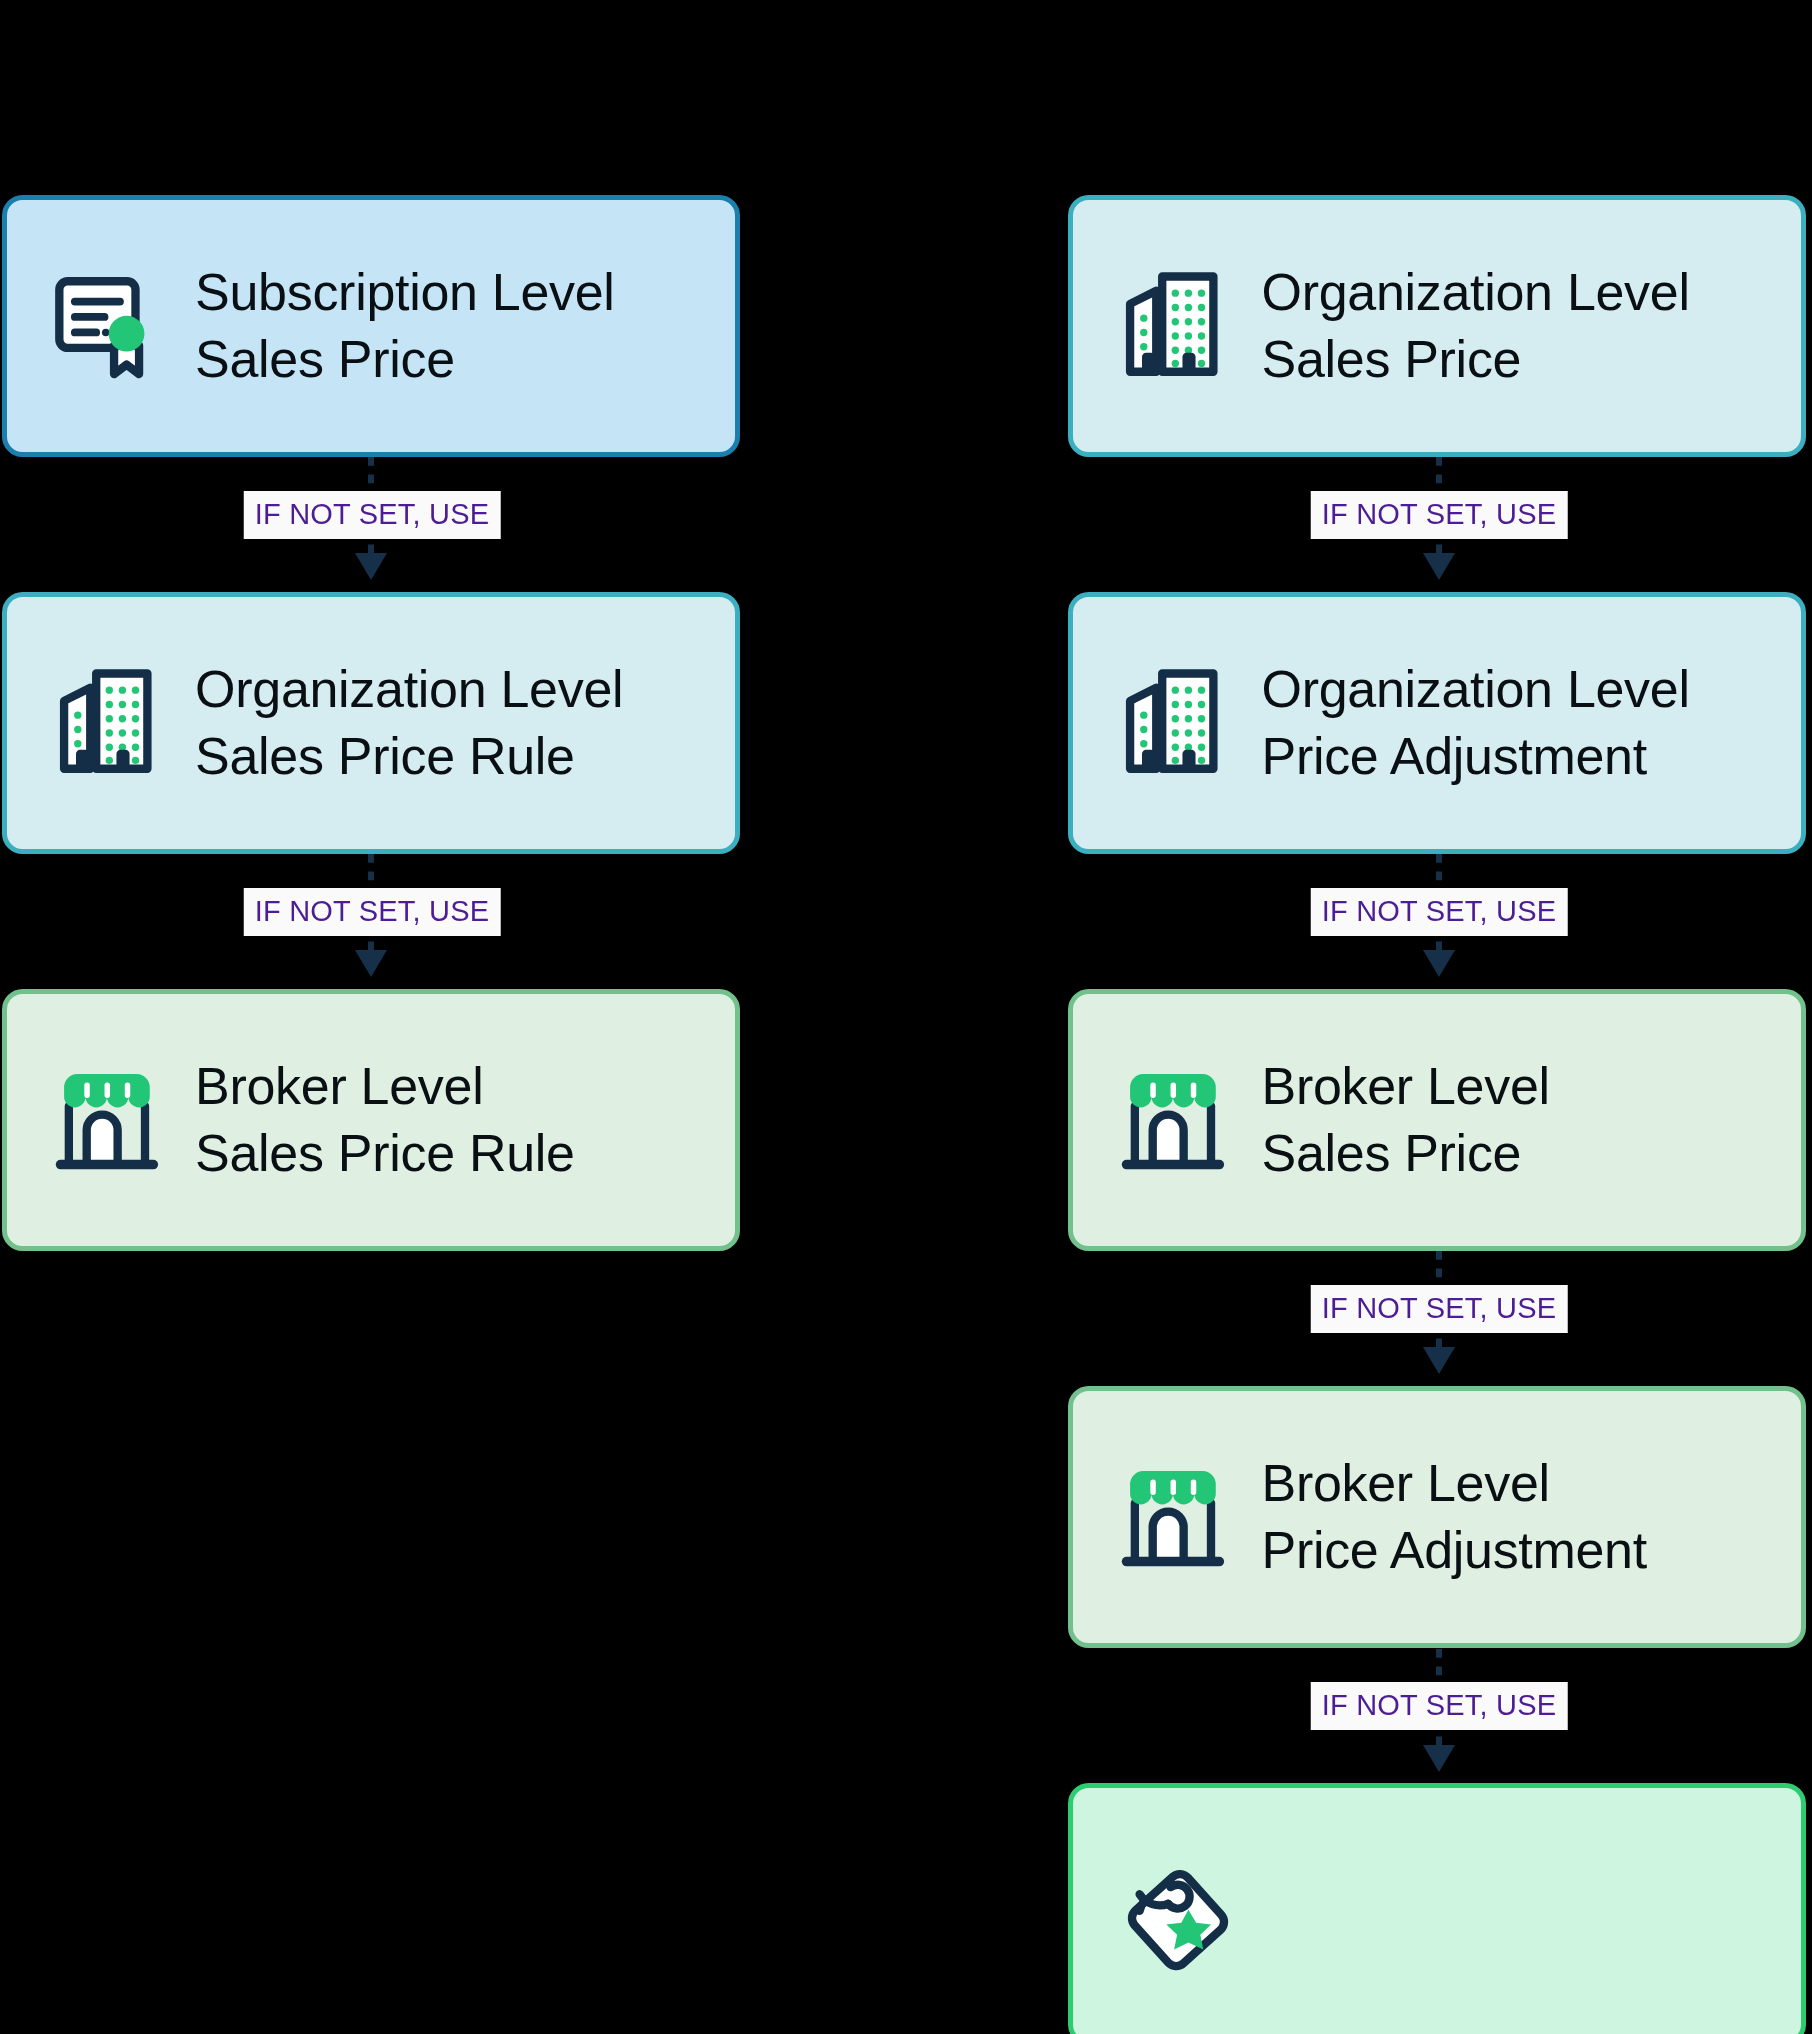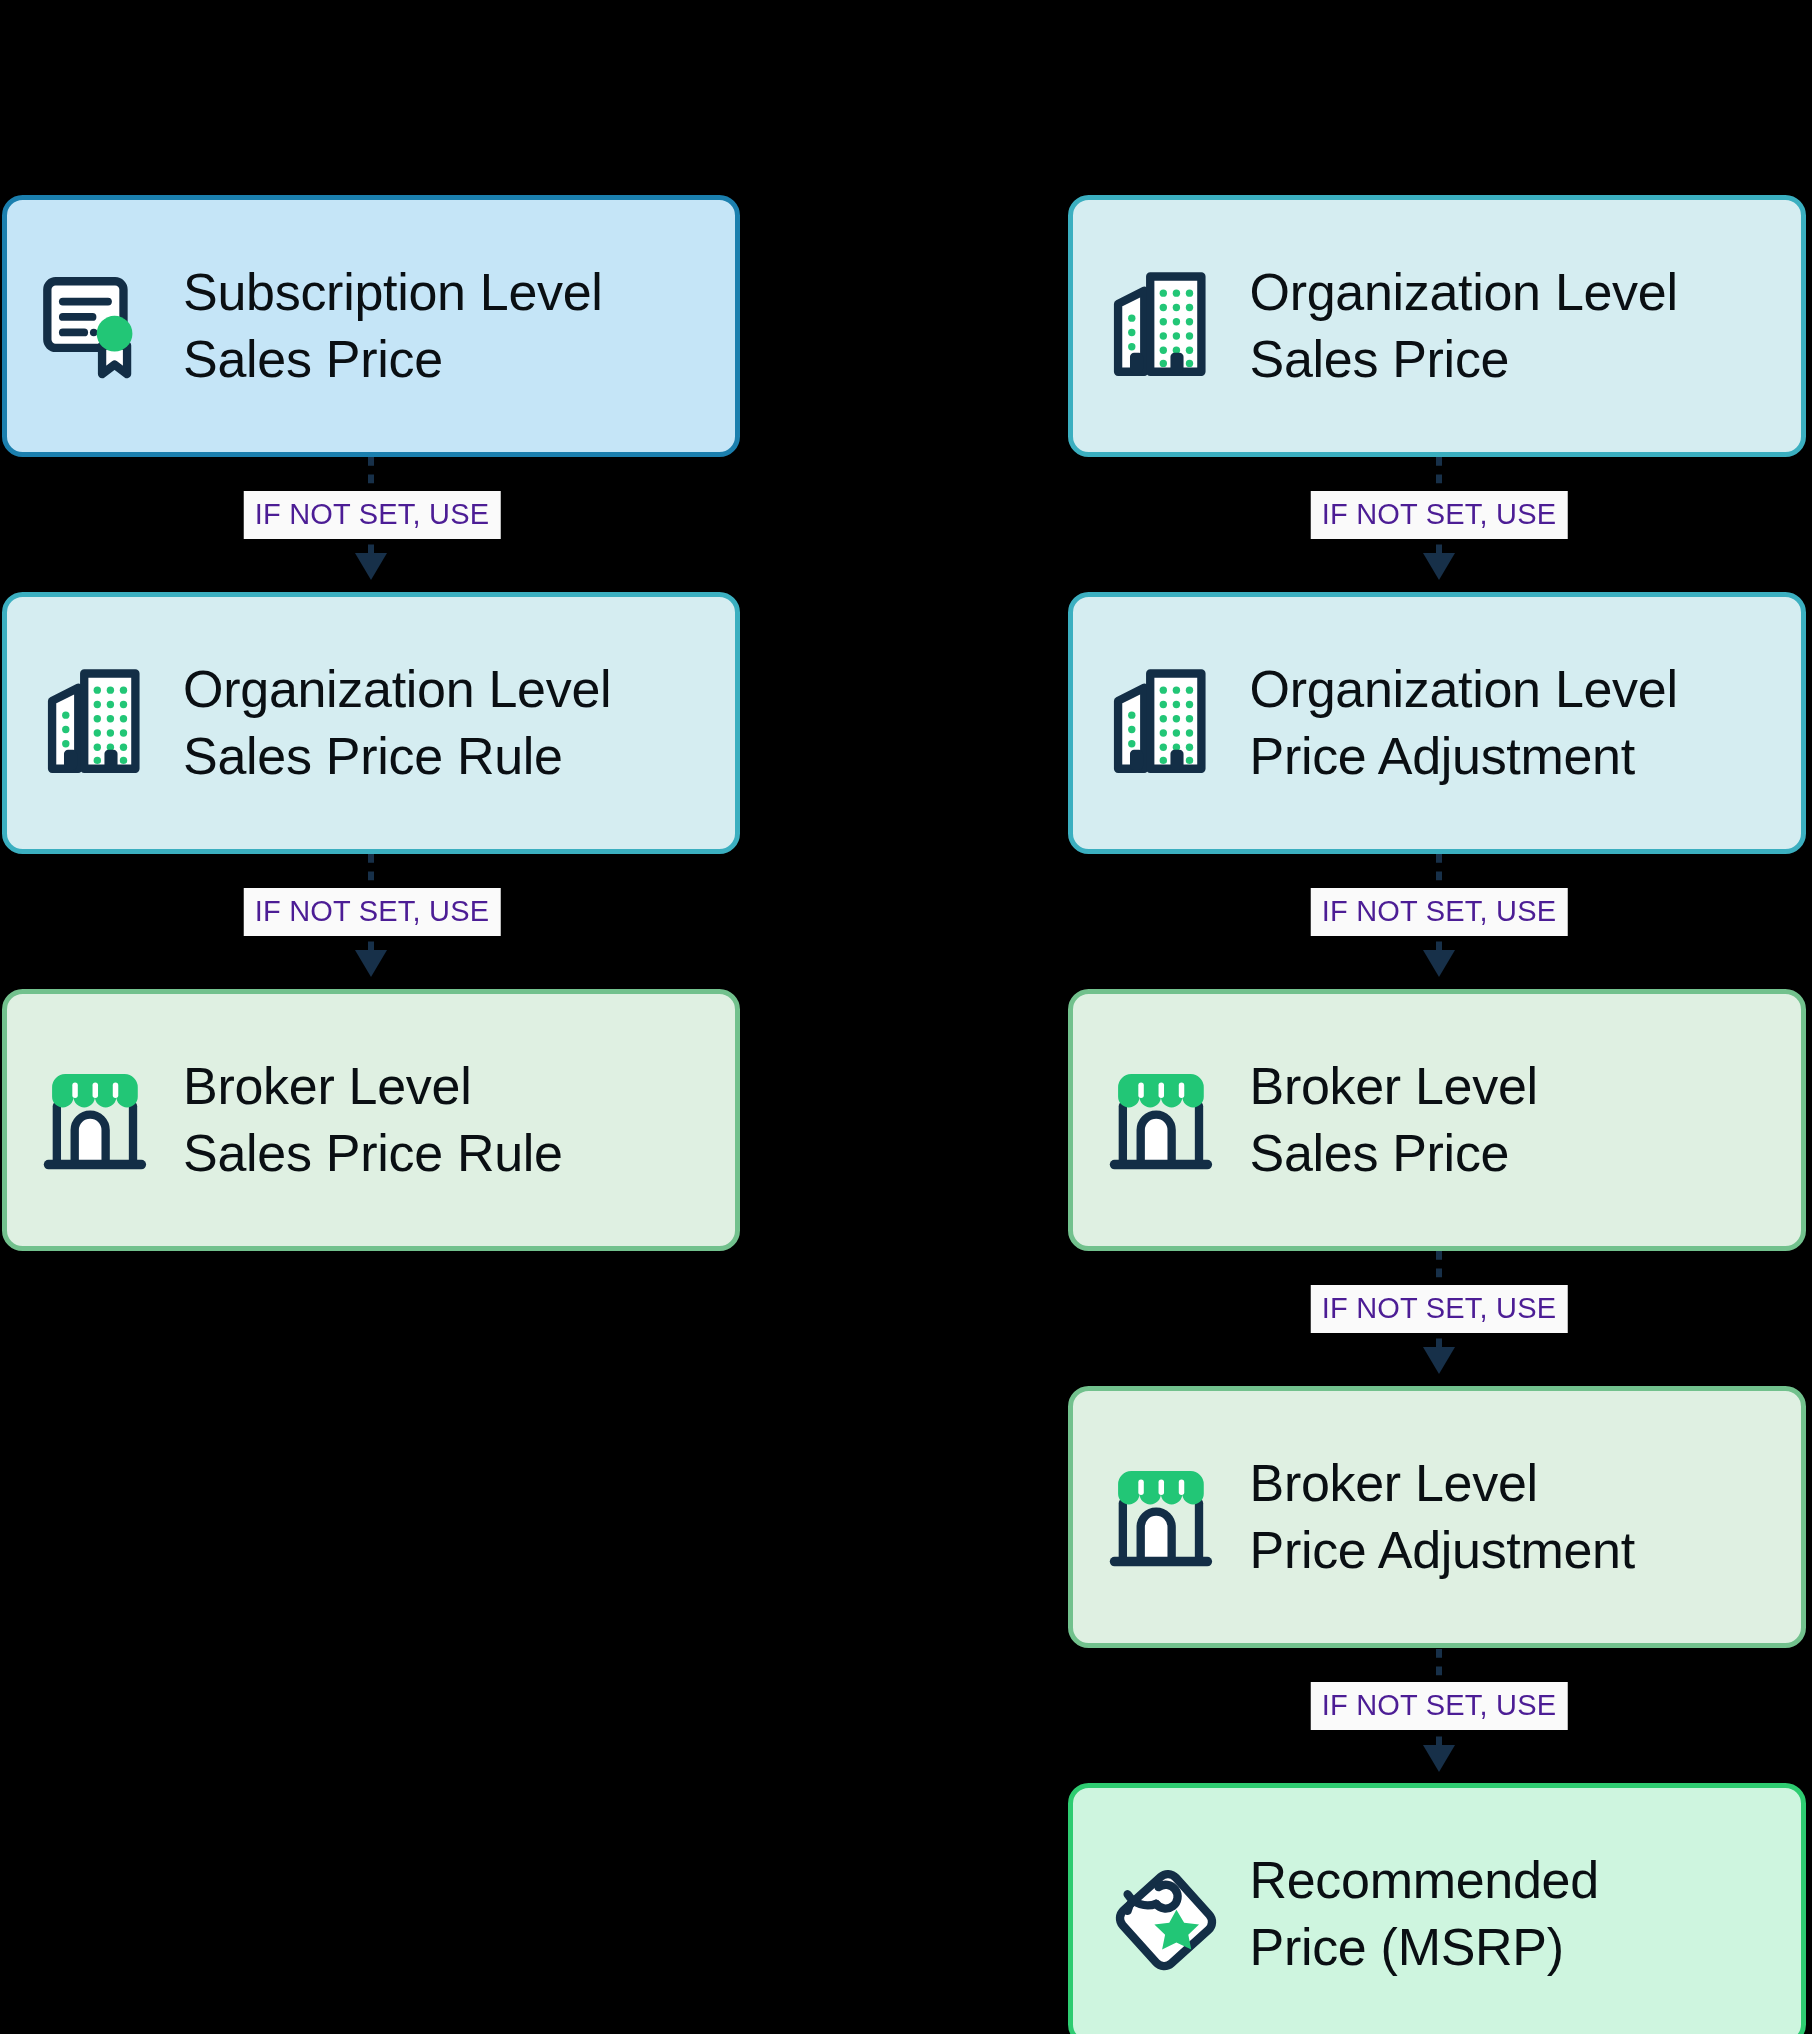--- a/index.html
+++ b/index.html
@@ -24,21 +24,21 @@
 
   
   .card {
     position: absolute;
     box-sizing: border-box;
     border-radius: 20.6px;
     border-style: solid;
     border-width: 5.6px;
     display: flex;
     align-items: center;
-    padding-left: 24px;
+    padding-left: 36px;
   }
   .card .icon-wrap {
     flex: 0 0 auto;
     width: 135px;
     height: 135px;
     display: flex;
     align-items: center;
     justify-content: center;
   }
   .card .icon-wrap svg {
@@ -321,18 +321,16 @@
       <svg viewBox="0 0 100 100" xmlns="http://www.w3.org/2000/svg">
         <g transform="rotate(-42 52 54)">
           <path d="M30 24 L72 24 a9 9 0 0 1 9 9 L81 75 a9 9 0 0 1 -9 9 L30 84 a9 9 0 0 1 -9 -9 L21 33 a9 9 0 0 1 9 -9 Z" fill="#FFFFFF" stroke="#132E46" stroke-width="7" stroke-linejoin="round"></path>
         </g>
         <path d="M45 27 a10 10 0 1 1 -2 14" fill="none" stroke="#132E46" stroke-width="7" stroke-linecap="round"></path>
         <path d="M19 33 a20 20 0 0 0 24 8" fill="none" stroke="#132E46" stroke-width="7" stroke-linecap="round"></path>
         <path d="M19 47 a16 16 0 0 1 5 -9" fill="none" stroke="#132E46" stroke-width="7" stroke-linecap="round"></path>
         <path d="M60 46 L66.5 57 L79 58.5 L70 67 L72.5 79.5 L60 73.5 L48 79.5 L50.5 67 L41.5 58.5 L54 57 Z" fill="#22C676"></path>
       </svg>
     </span>
-    <span class="card-label">Recommended
-Price (MSRP)</span>
   </div>
 
 </div>
 
 
 </body></html>

